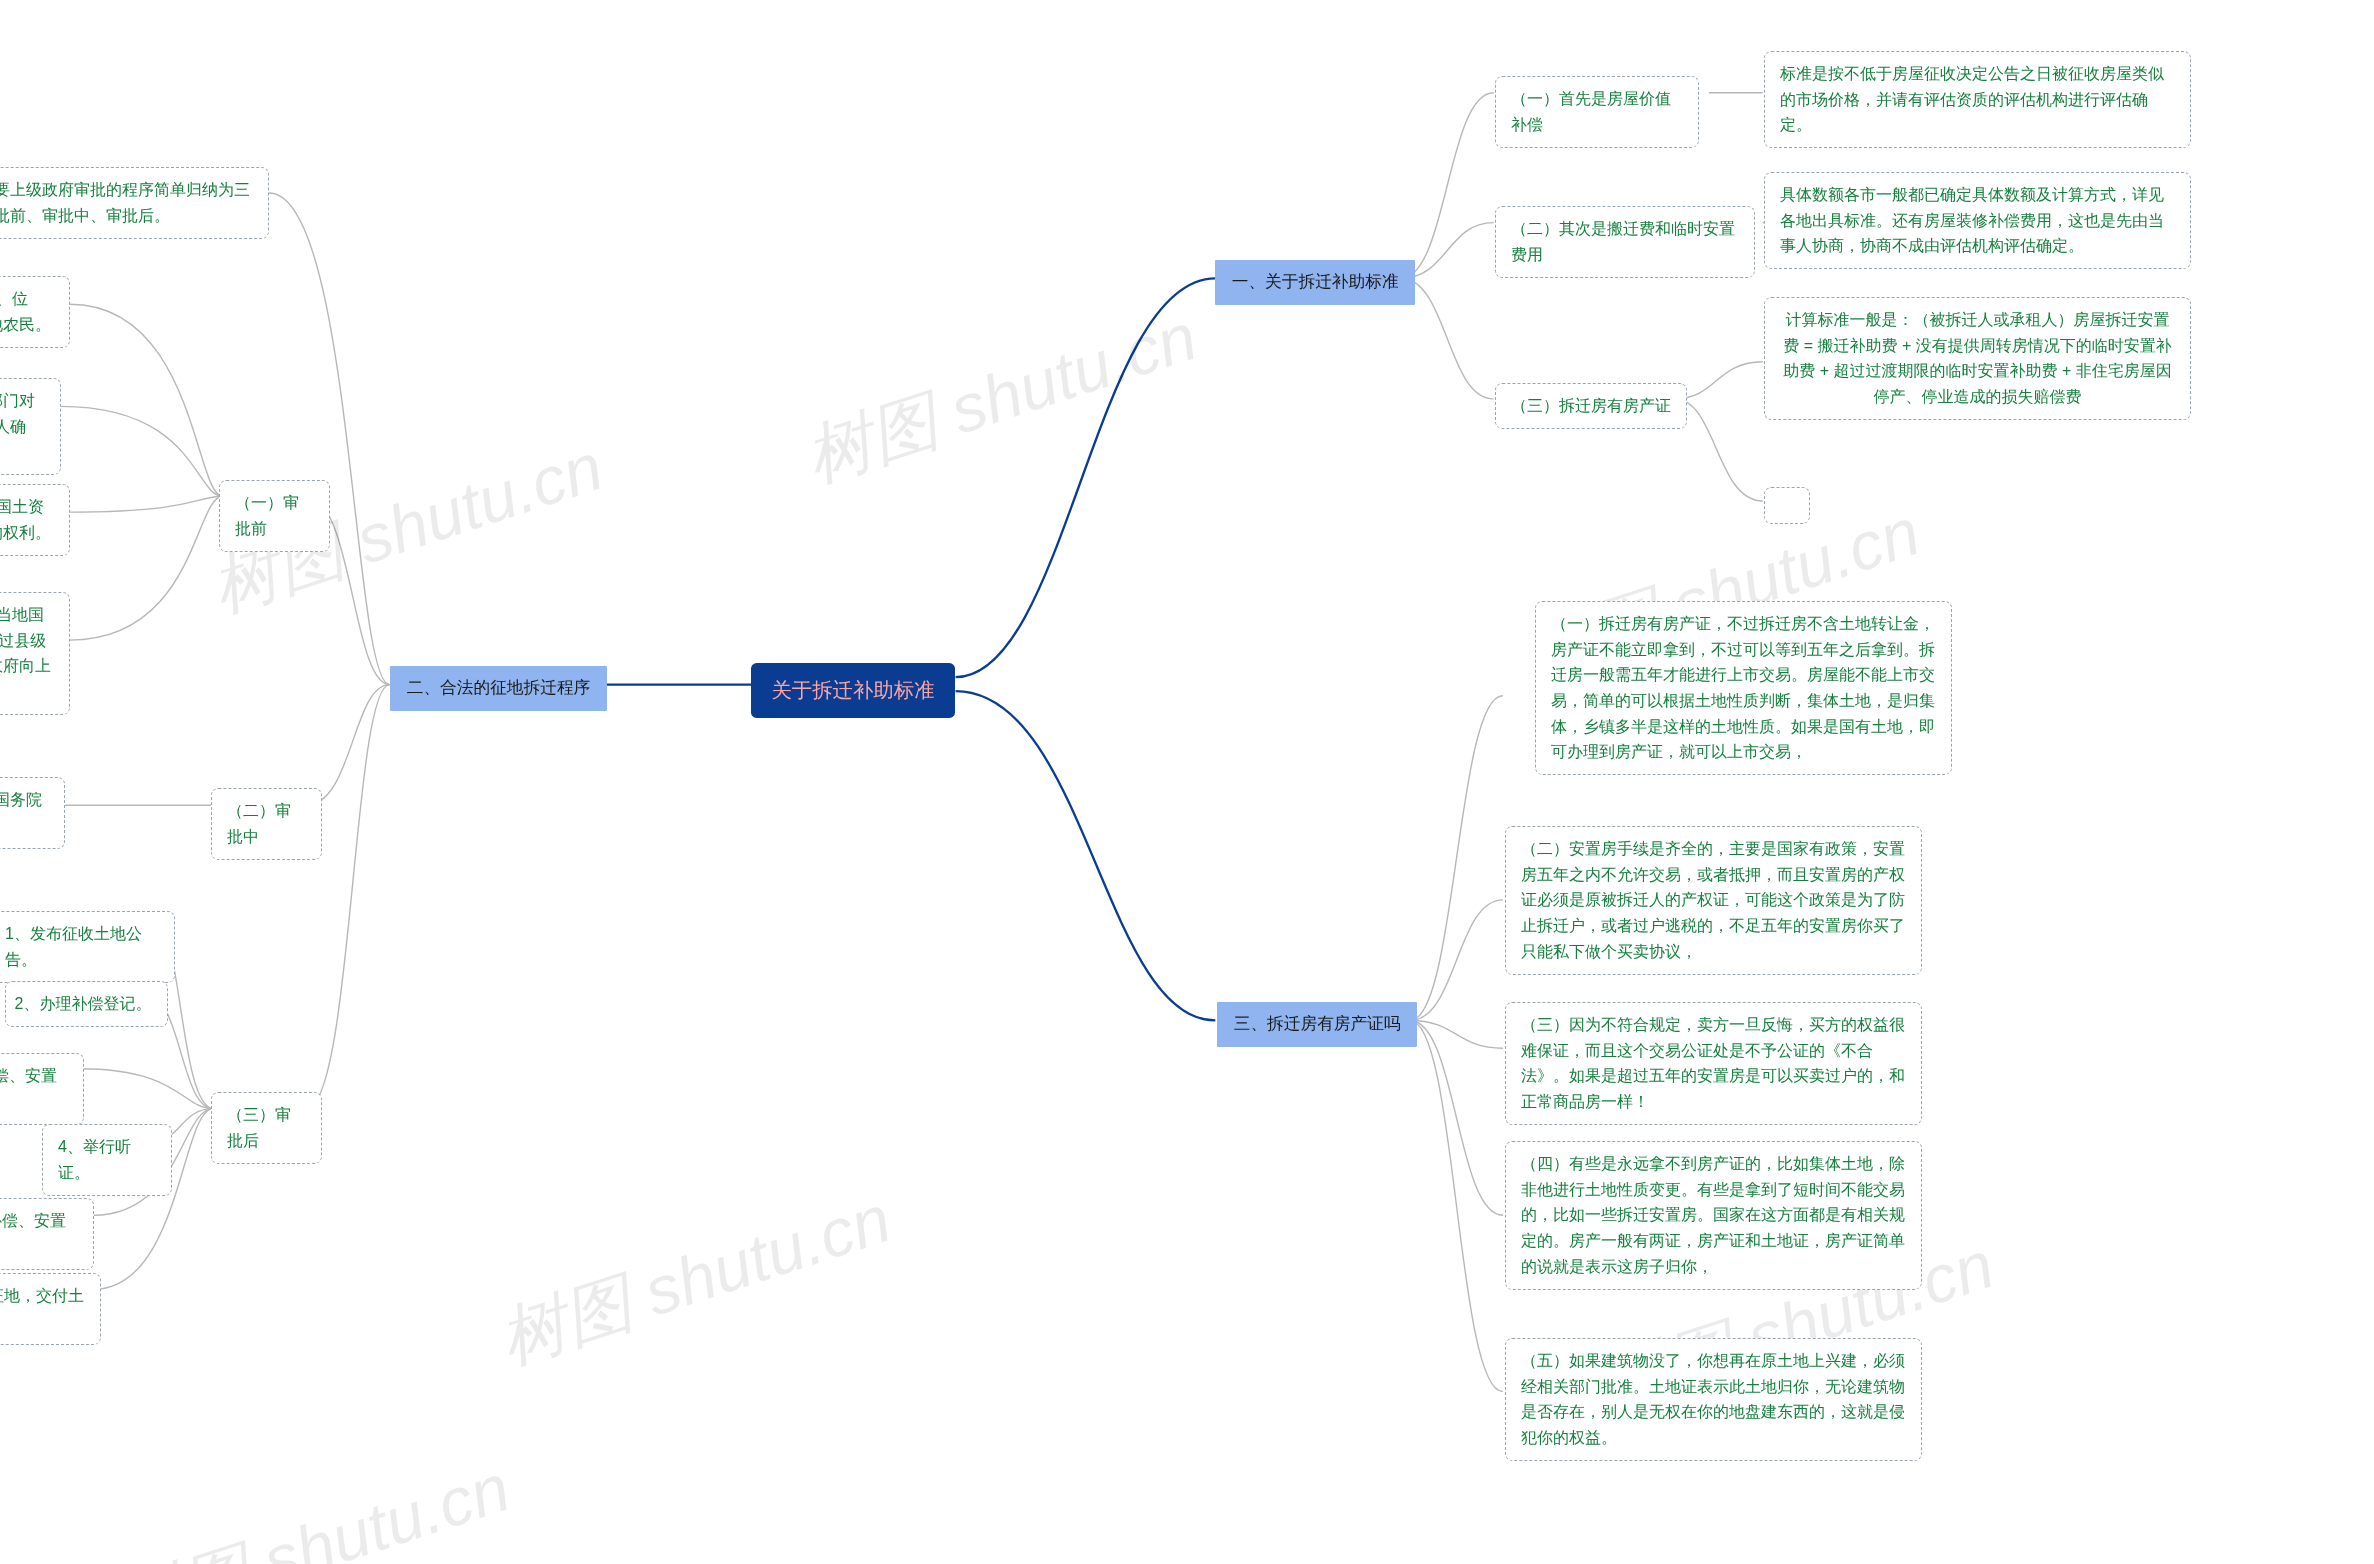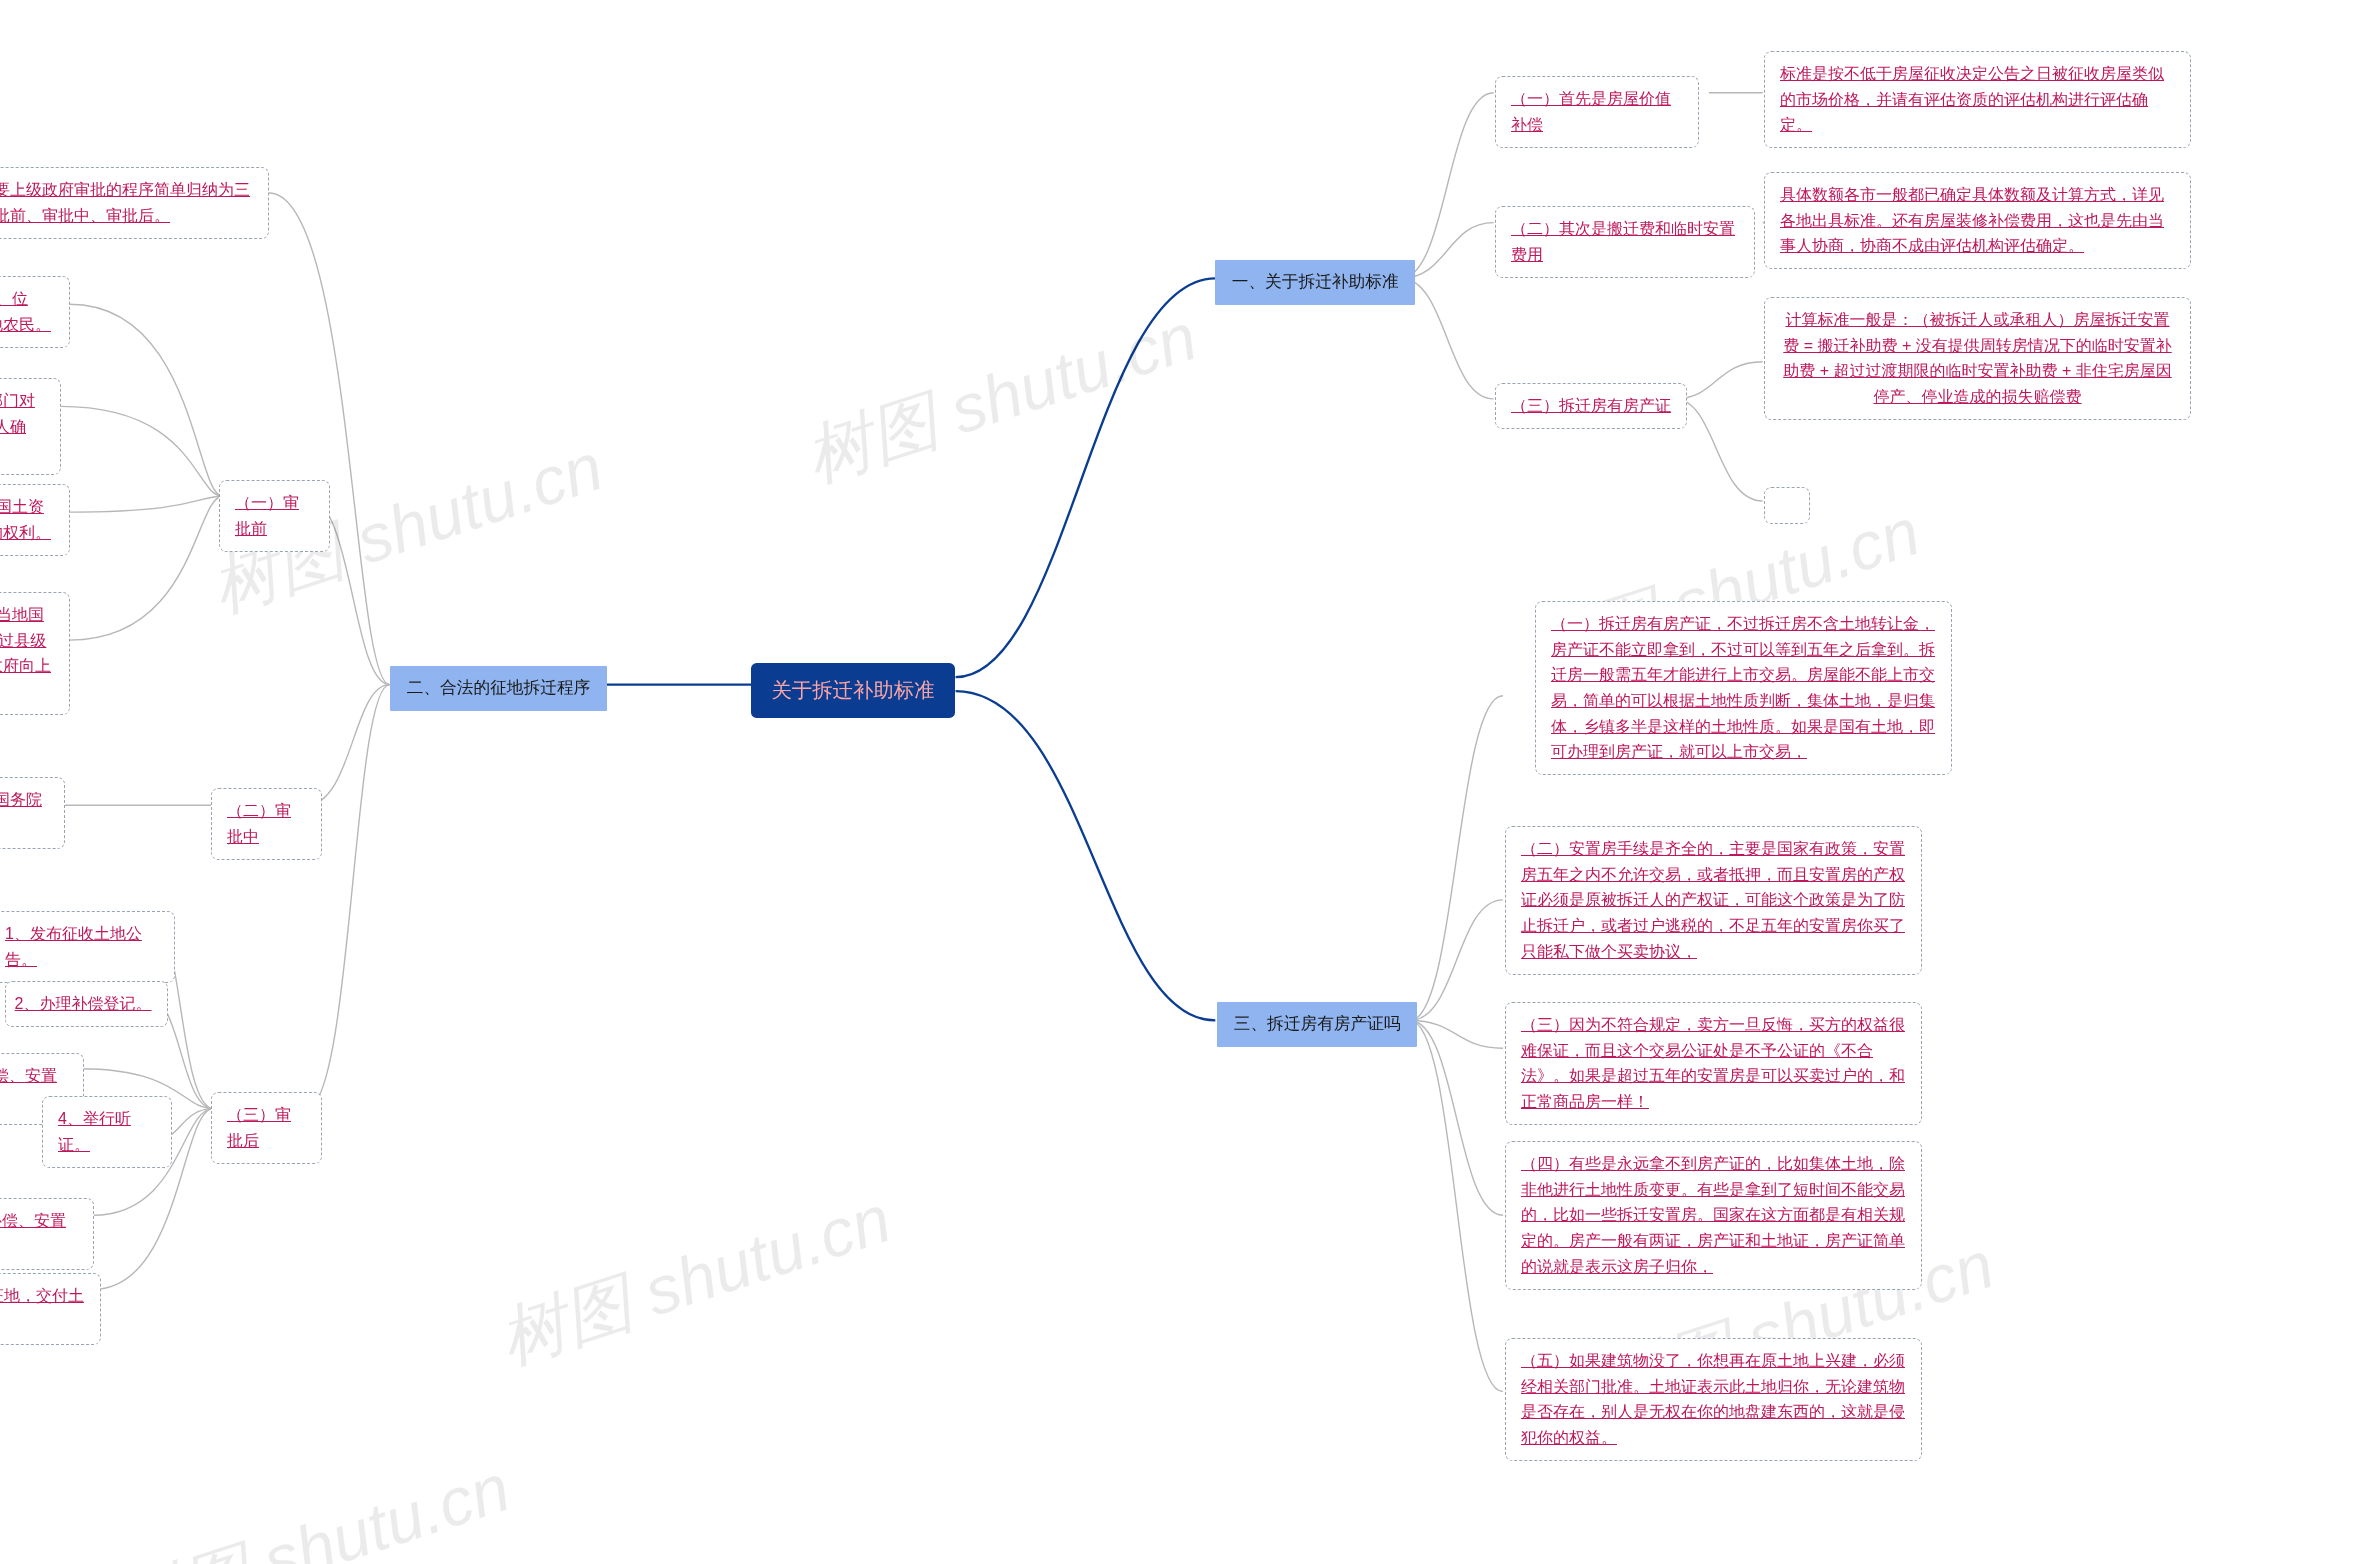--- a/index.html
+++ b/index.html
@@ -18,26 +18,25 @@
   .branch {
     background: #8fb4f0;
     color: #1a1a1a;
     padding: 9.3px 16.7px;
     border-radius: 1px;
     white-space: nowrap;
     font-size: 16.7px;
   }
   .leaf {
     background: #ffffff;
-    color: #be185d;
+    color: #15803d;
     border: 1.4px dashed #9aa3b2;
     padding: 9.3px 15px;
     border-radius: 7.4px;
     max-width: 390px;
-    text-decoration: underline;
   }
   .leaf-narrow { max-width: 204px; }
   .leaf-wide { max-width: 427px; }
   .leaf-tiny { min-width: 37px; min-height: 26px; }
   .watermark {
     position: absolute;
     color: rgba(0,0,0,0.08);
     font-size: 67px;
     font-weight: 500;
     transform: rotate(-18deg);
@@ -125,21 +124,21 @@
 <div class="node leaf" style="left:-269px; top:484px; max-width:339px;">3、征询意见，组织征地听证。当地国土资源部门应告知被征收人有申请听证的权利。</div>
 <div class="node leaf" style="left:-269px; top:592px; max-width:339px;">4、征地材料的组织、审核及上报。当地国土资源部门依法拟定"一书四方案"经过县级人民政府审核同意后，由县级人民政府向上报批</div>
 
 <div class="node leaf leaf-narrow" style="left:211px; top:788px; max-width:111px;">（二）审批中</div>
 <div class="node leaf" style="left:-278px; top:777px; max-width:343px;">法律明确规定，征收土地的，应当由国务院和省级人民政府进行审核。</div>
 
 <div class="node leaf leaf-narrow" style="left:211px; top:1092px; max-width:111px;">（三）审批后</div>
 <div class="node leaf" style="left:-11px; top:911px; max-width:186px;">1、发布征收土地公告。</div>
 <div class="node leaf" style="left:4.6px; top:981px; max-width:167px;padding-left:9px;">2、办理补偿登记。</div>
 <div class="node leaf" style="left:-176px; top:1053px; max-width:260px;">3、拟定和公布征地补偿、安置方案。</div>
-<div class="node leaf" style="left:42px; top:1096px; max-width:130px;">4、举行听证。</div>
+<div class="node leaf" style="left:42px; top:1124px; max-width:130px;">4、举行听证。</div>
 <div class="node leaf" style="left:-119px; top:1198px; max-width:213px;">5、批准征地补偿、安置方案。</div>
 <div class="node leaf" style="left:-85px; top:1273px; max-width:186px;">6、实施征地，交付土地。</div>
 
 <div class="node branch" style="left:1217px; top:1002px;">三、拆迁房有房产证吗</div>
 <div class="node leaf" style="left:1505px; top:601px; max-width:417px;margin-left:30px;">（一）拆迁房有房产证，不过拆迁房不含土地转让金，房产证不能立即拿到，不过可以等到五年之后拿到。拆迁房一般需五年才能进行上市交易。房屋能不能上市交易，简单的可以根据土地性质判断，集体土地，是归集体，乡镇多半是这样的土地性质。如果是国有土地，即可办理到房产证，就可以上市交易，</div>
 <div class="node leaf" style="left:1505px; top:826px; max-width:417px;">（二）安置房手续是齐全的，主要是国家有政策，安置房五年之内不允许交易，或者抵押，而且安置房的产权证必须是原被拆迁人的产权证，可能这个政策是为了防止拆迁户，或者过户逃税的，不足五年的安置房你买了只能私下做个买卖协议，</div>
 <div class="node leaf" style="left:1505px; top:1002px; max-width:417px;">（三）因为不符合规定，卖方一旦反悔，买方的权益很难保证，而且这个交易公证处是不予公证的《不合法》。如果是超过五年的安置房是可以买卖过户的，和正常商品房一样！</div>
 <div class="node leaf" style="left:1505px; top:1141px; max-width:417px;">（四）有些是永远拿不到房产证的，比如集体土地，除非他进行土地性质变更。有些是拿到了短时间不能交易的，比如一些拆迁安置房。国家在这方面都是有相关规定的。房产一般有两证，房产证和土地证，房产证简单的说就是表示这房子归你，</div>
 <div class="node leaf" style="left:1505px; top:1338px; max-width:417px;">（五）如果建筑物没了，你想再在原土地上兴建，必须经相关部门批准。土地证表示此土地归你，无论建筑物是否存在，别人是无权在你的地盘建东西的，这就是侵犯你的权益。</div>
 

